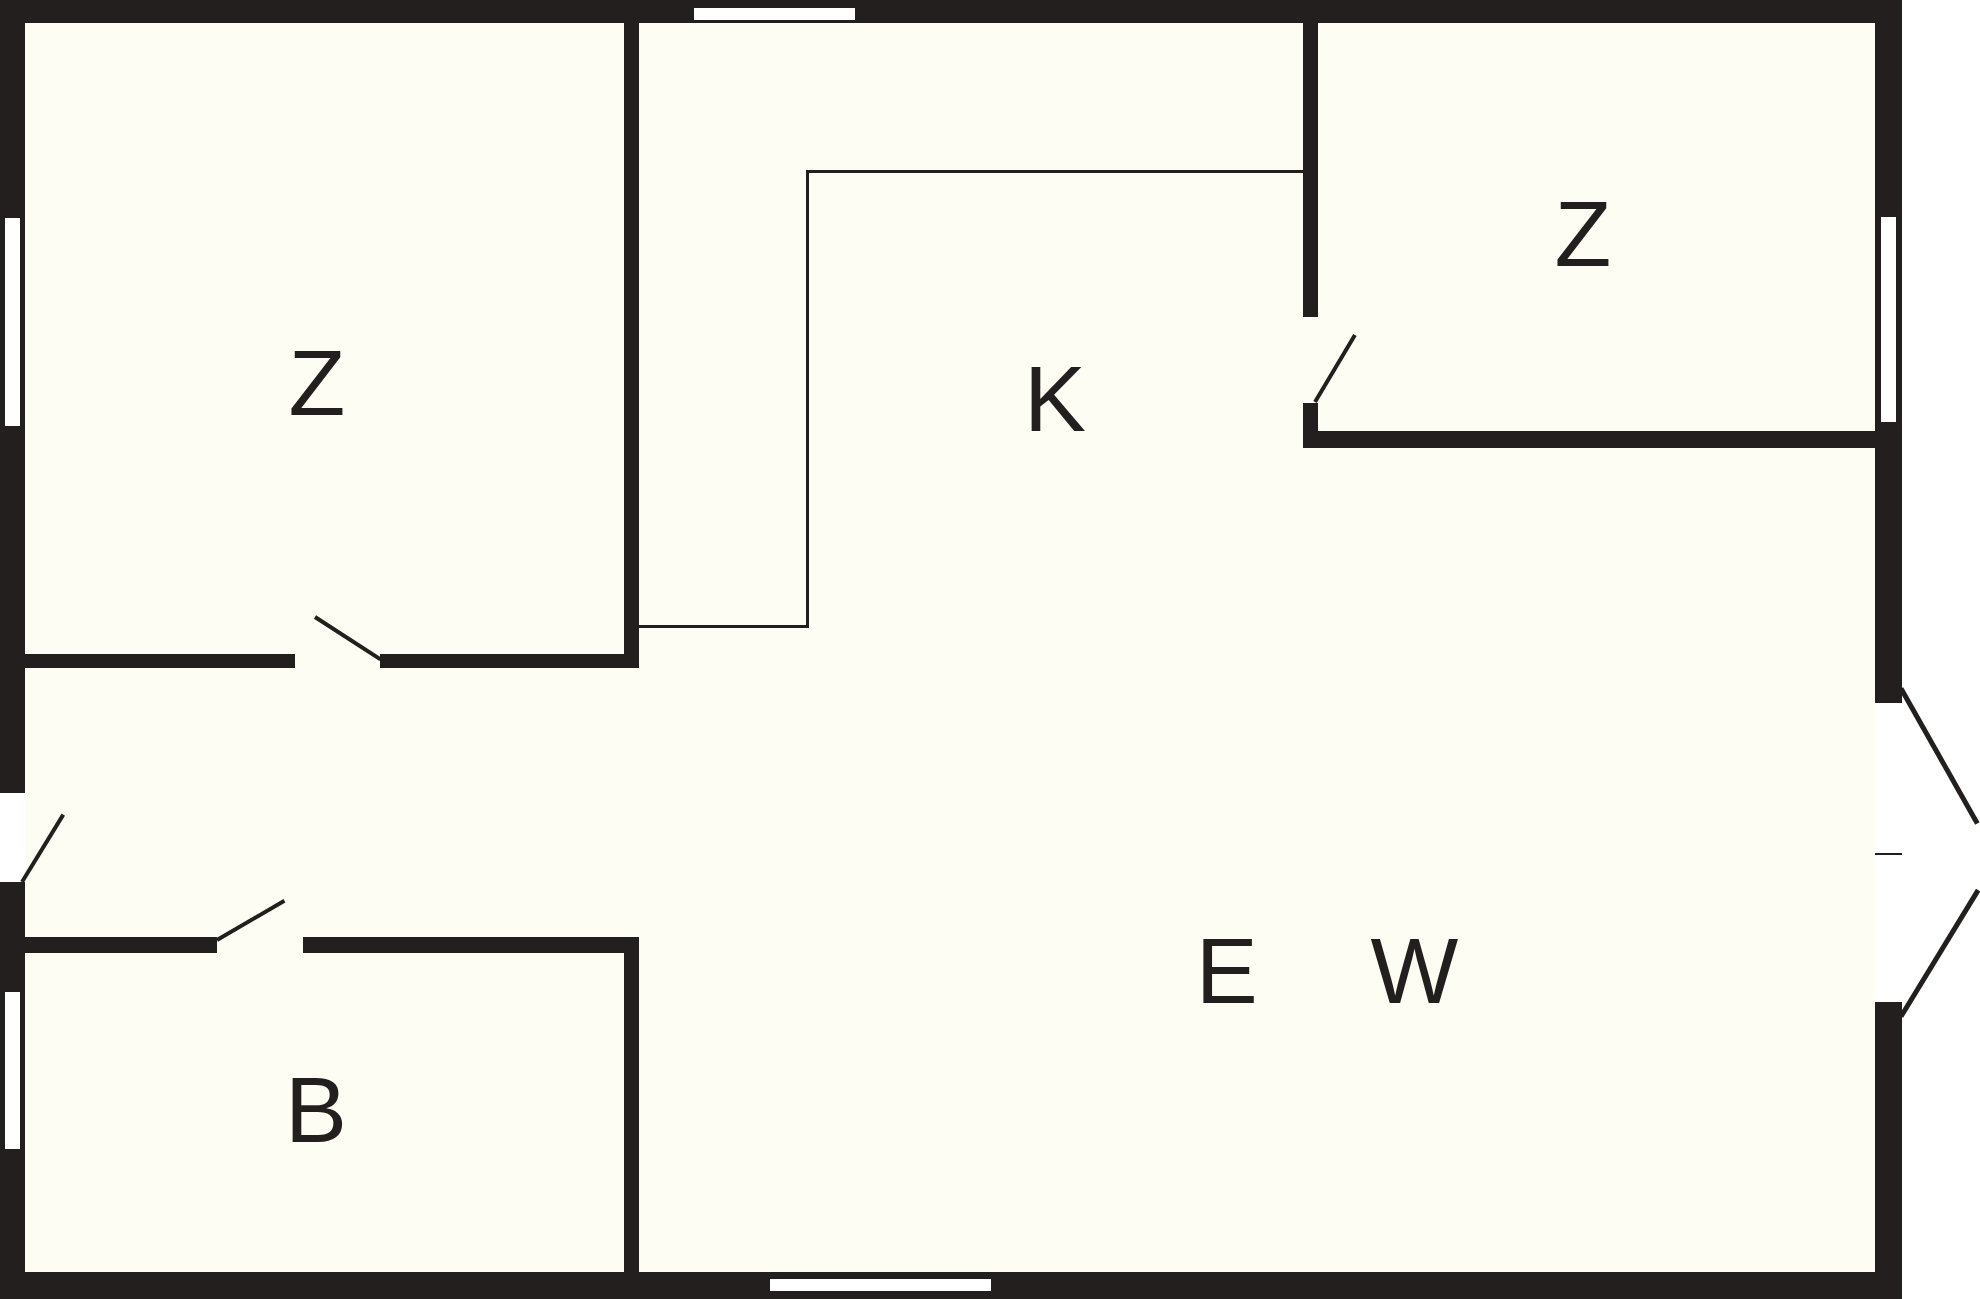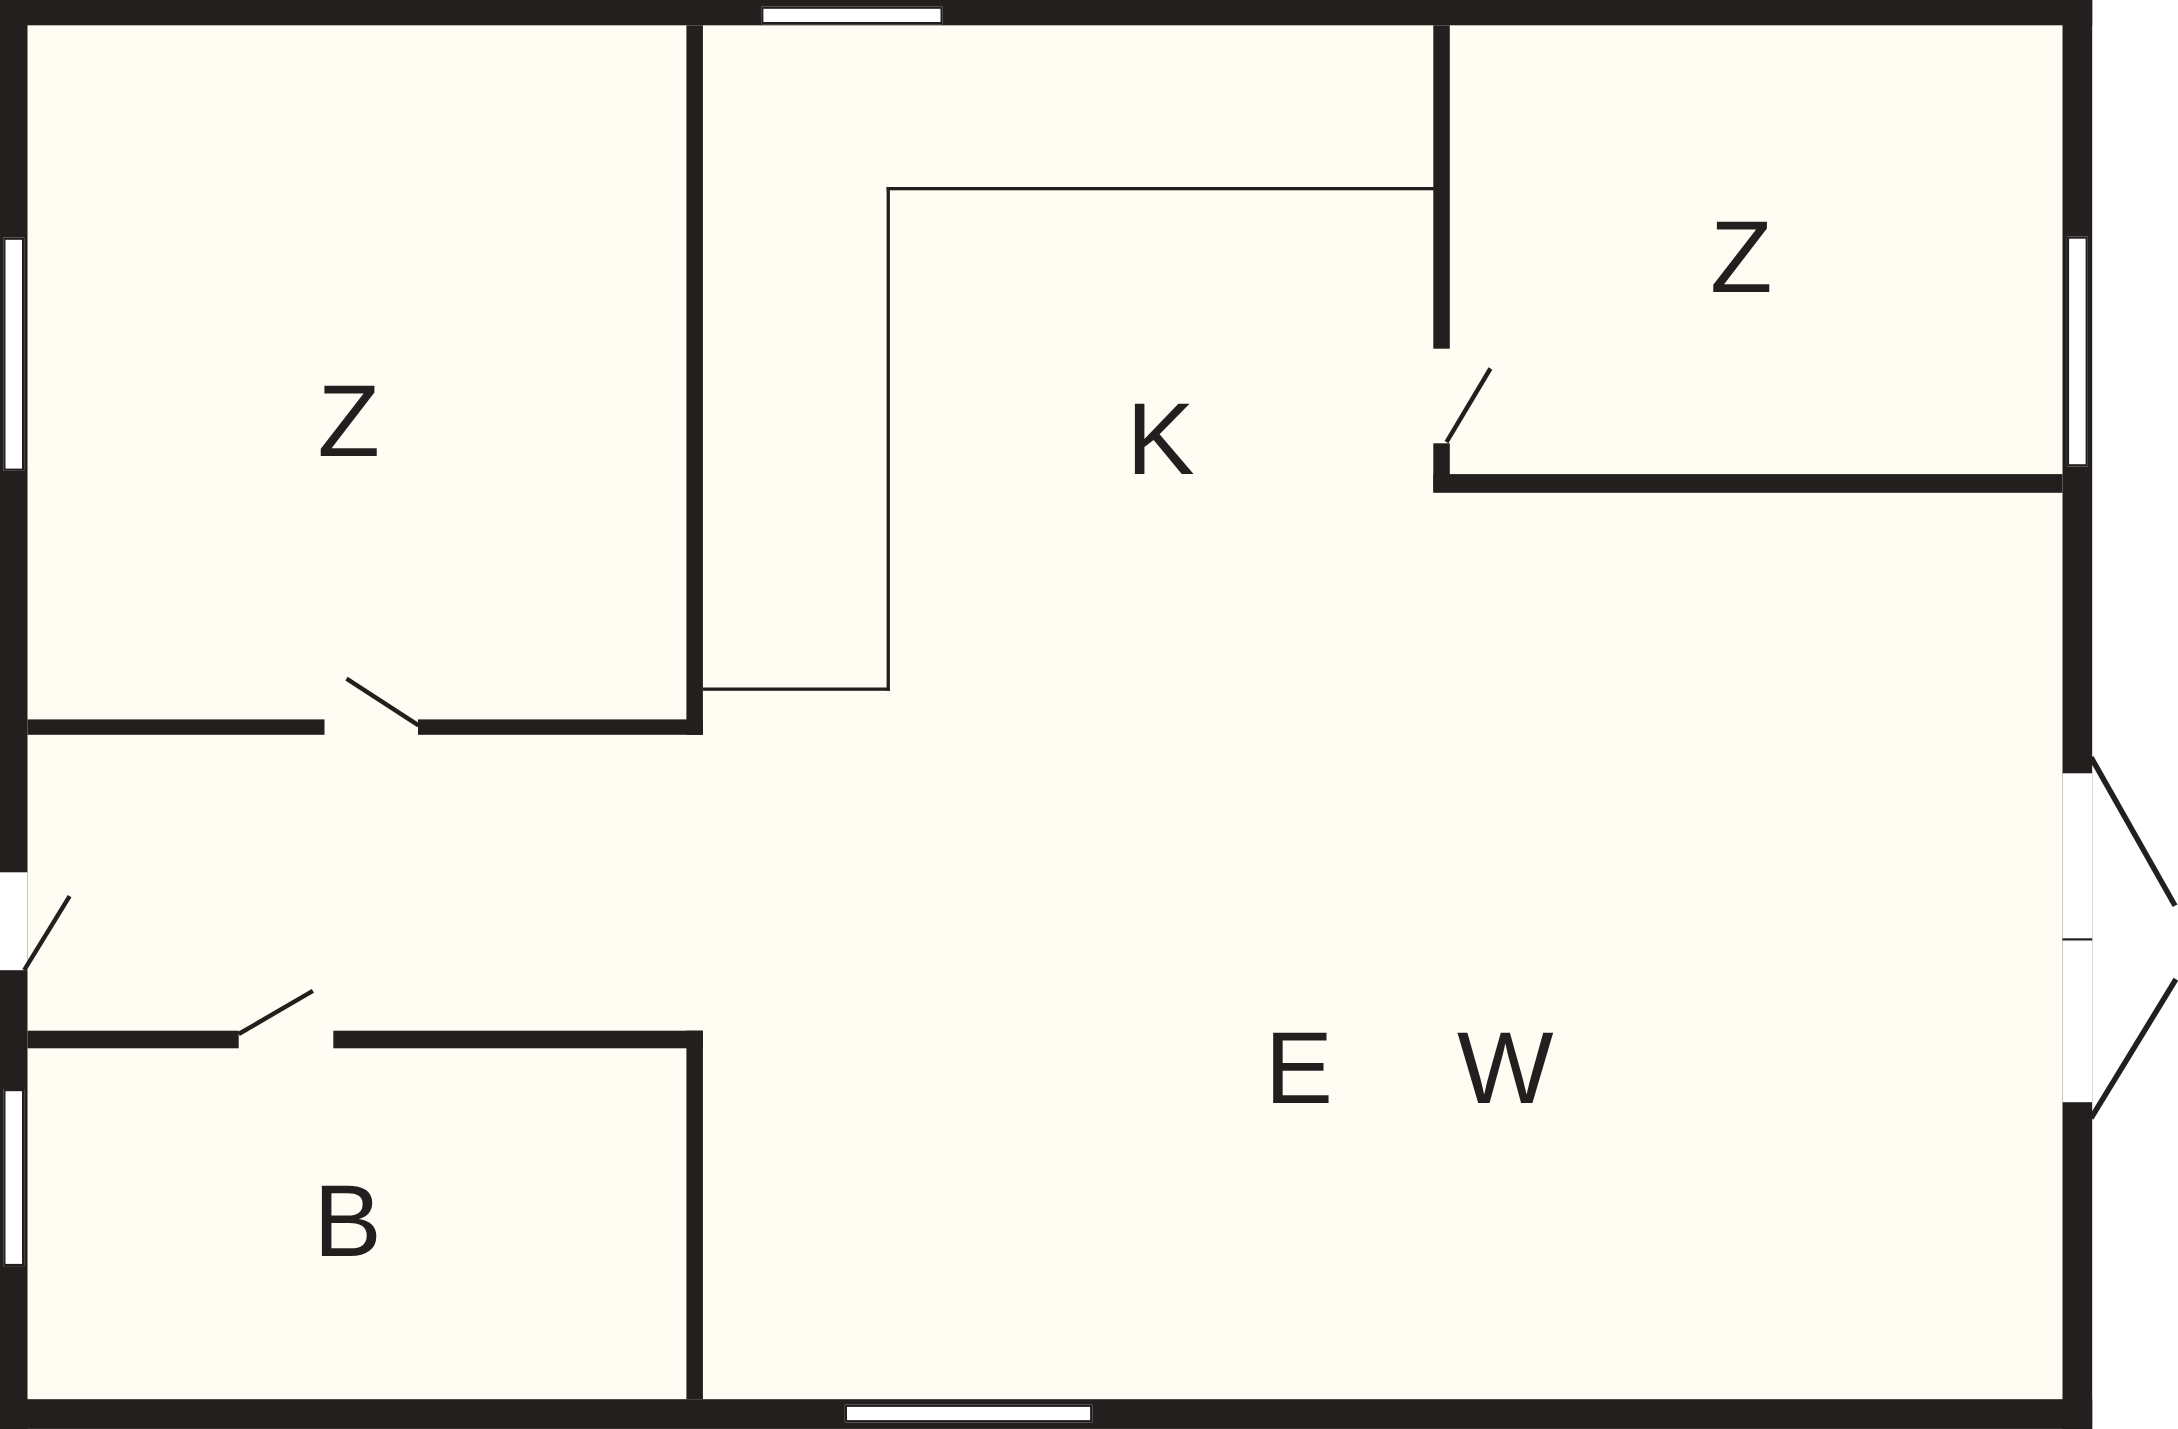--- a/index.html
+++ b/index.html
@@ -62,20 +62,21 @@
   .room-label {
     position: absolute;
     transform: translate(-50%, -50%);
     font-size: 93px;
     line-height: 1;
     color: var(--wall);
     white-space: nowrap;
   }
   .room-label.wide {
     word-spacing: 87px;
+    margin-left: 46px;
   }
 </style>
 </head>
 <body>
 
 <div id="plan">
 
   <div class="floor"></div>
 
   <div class="wall" style="left:0; top:0; width:1902px; height:23px;"></div>

